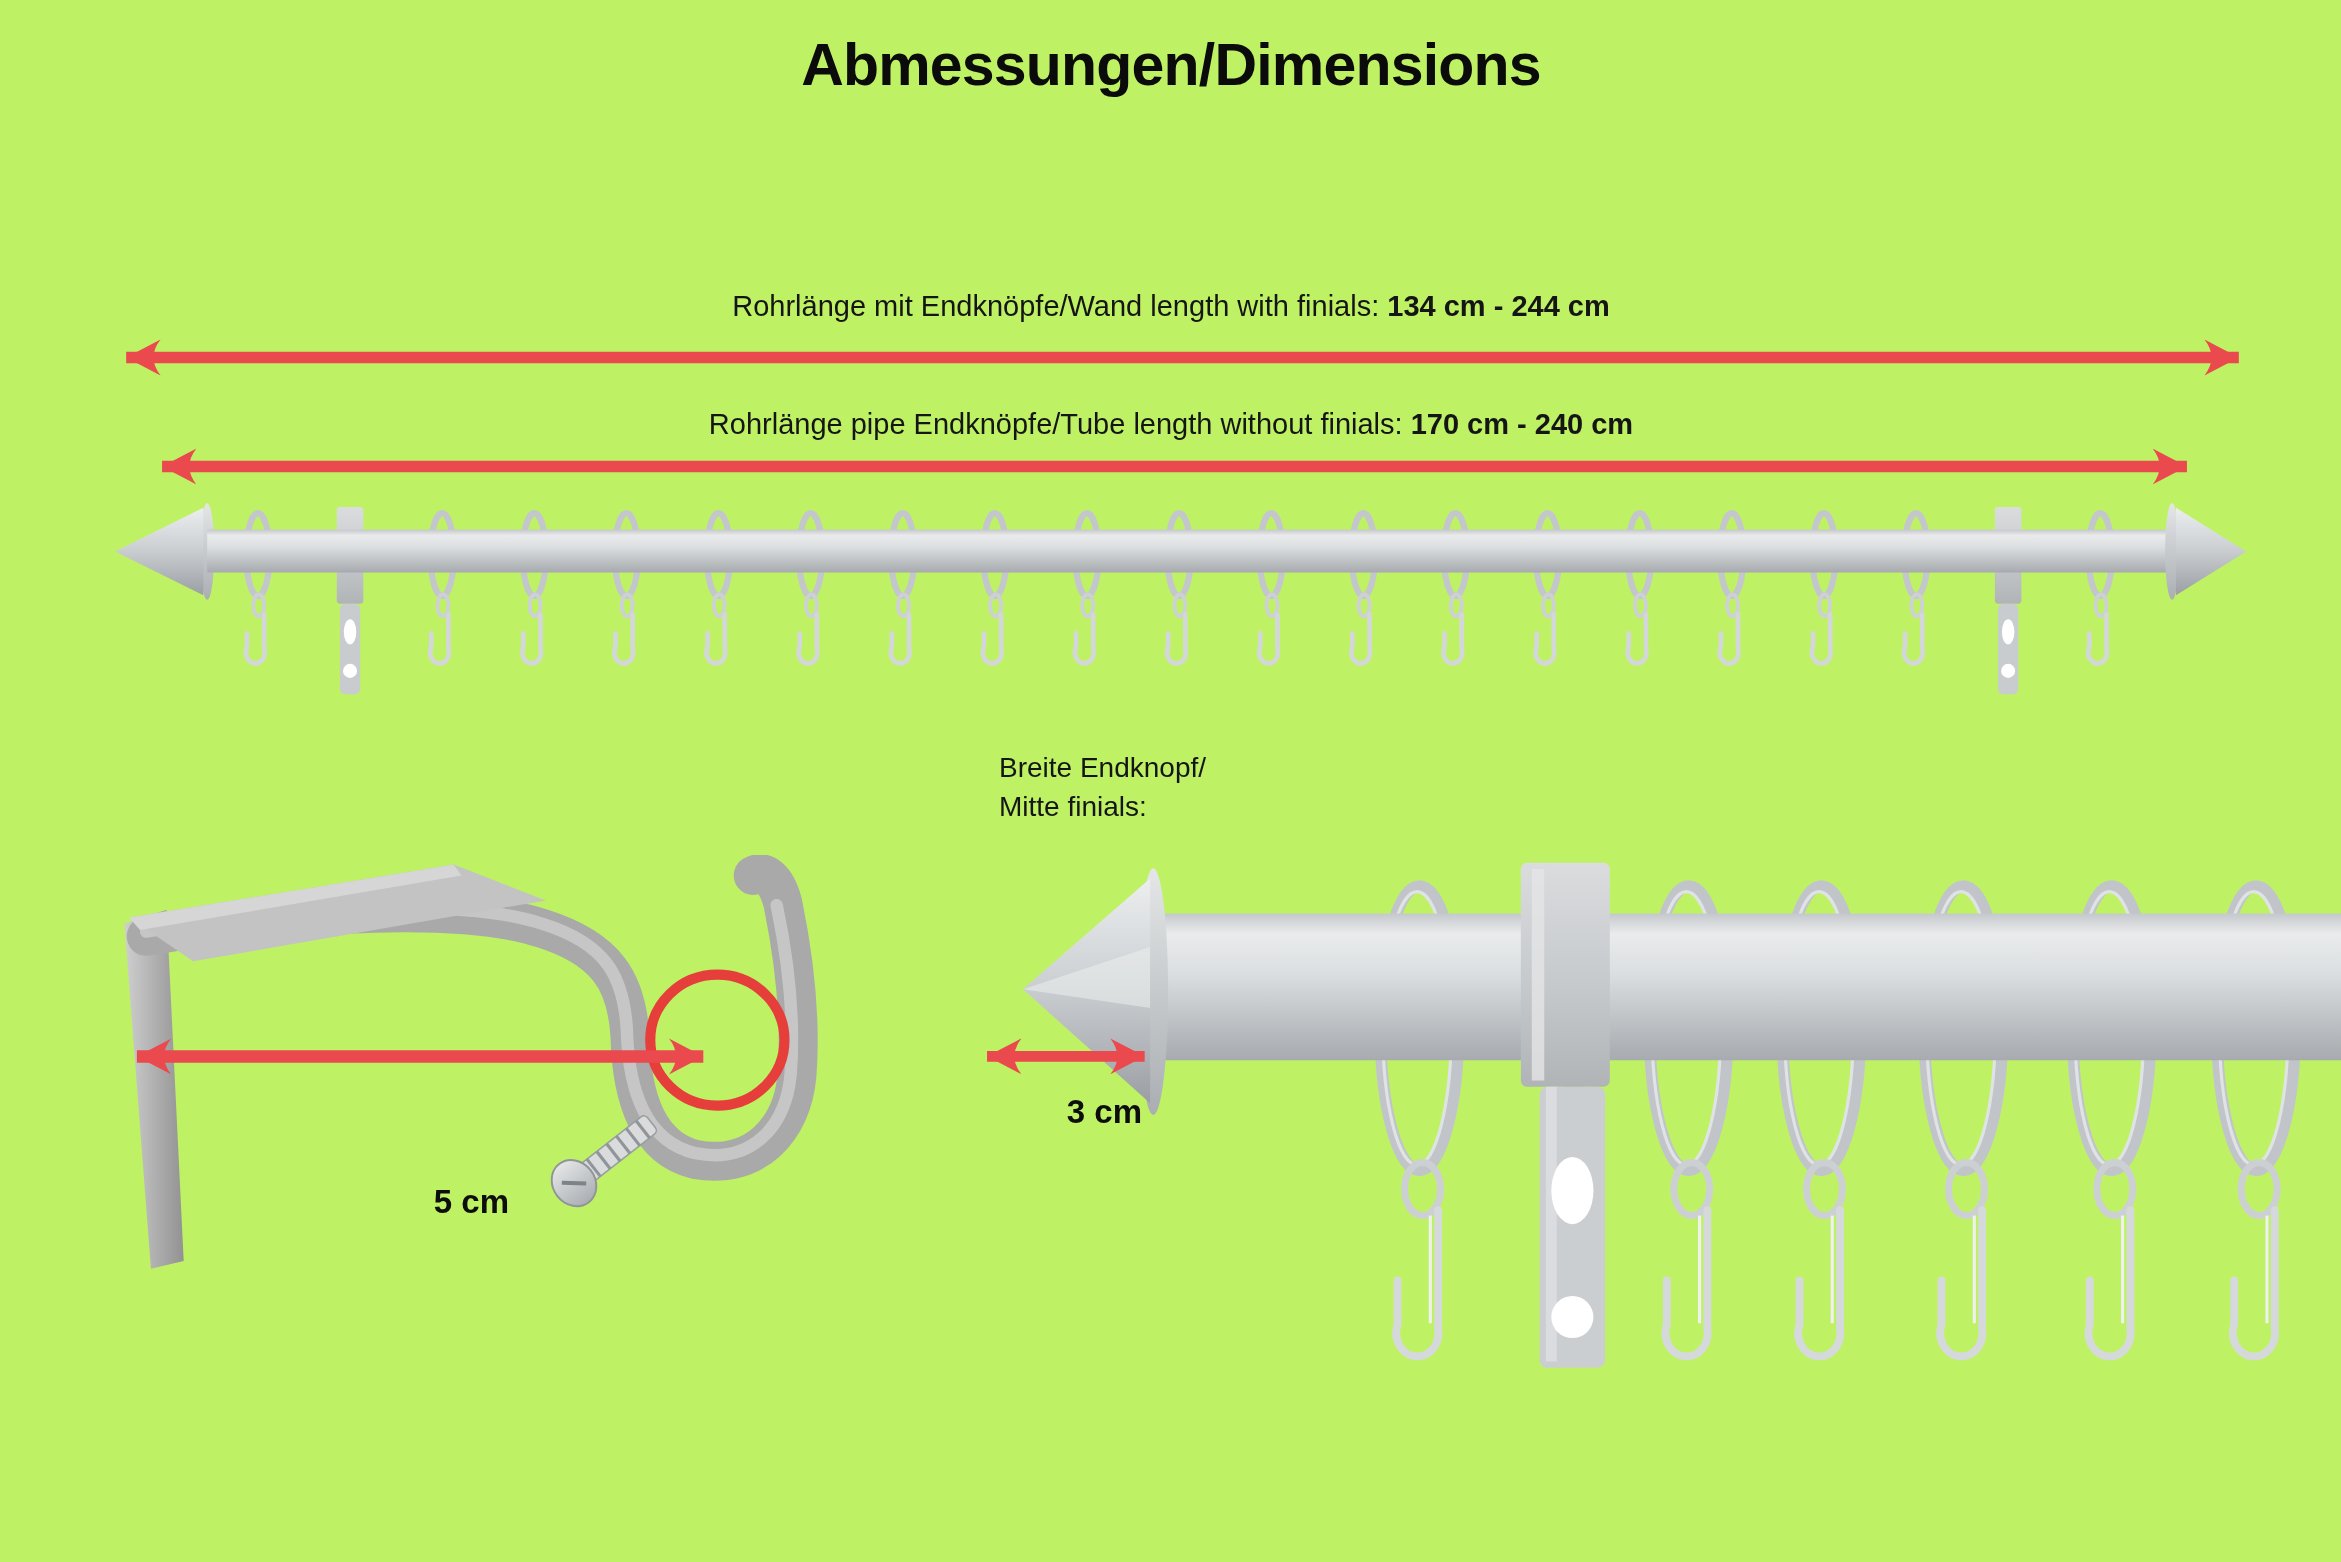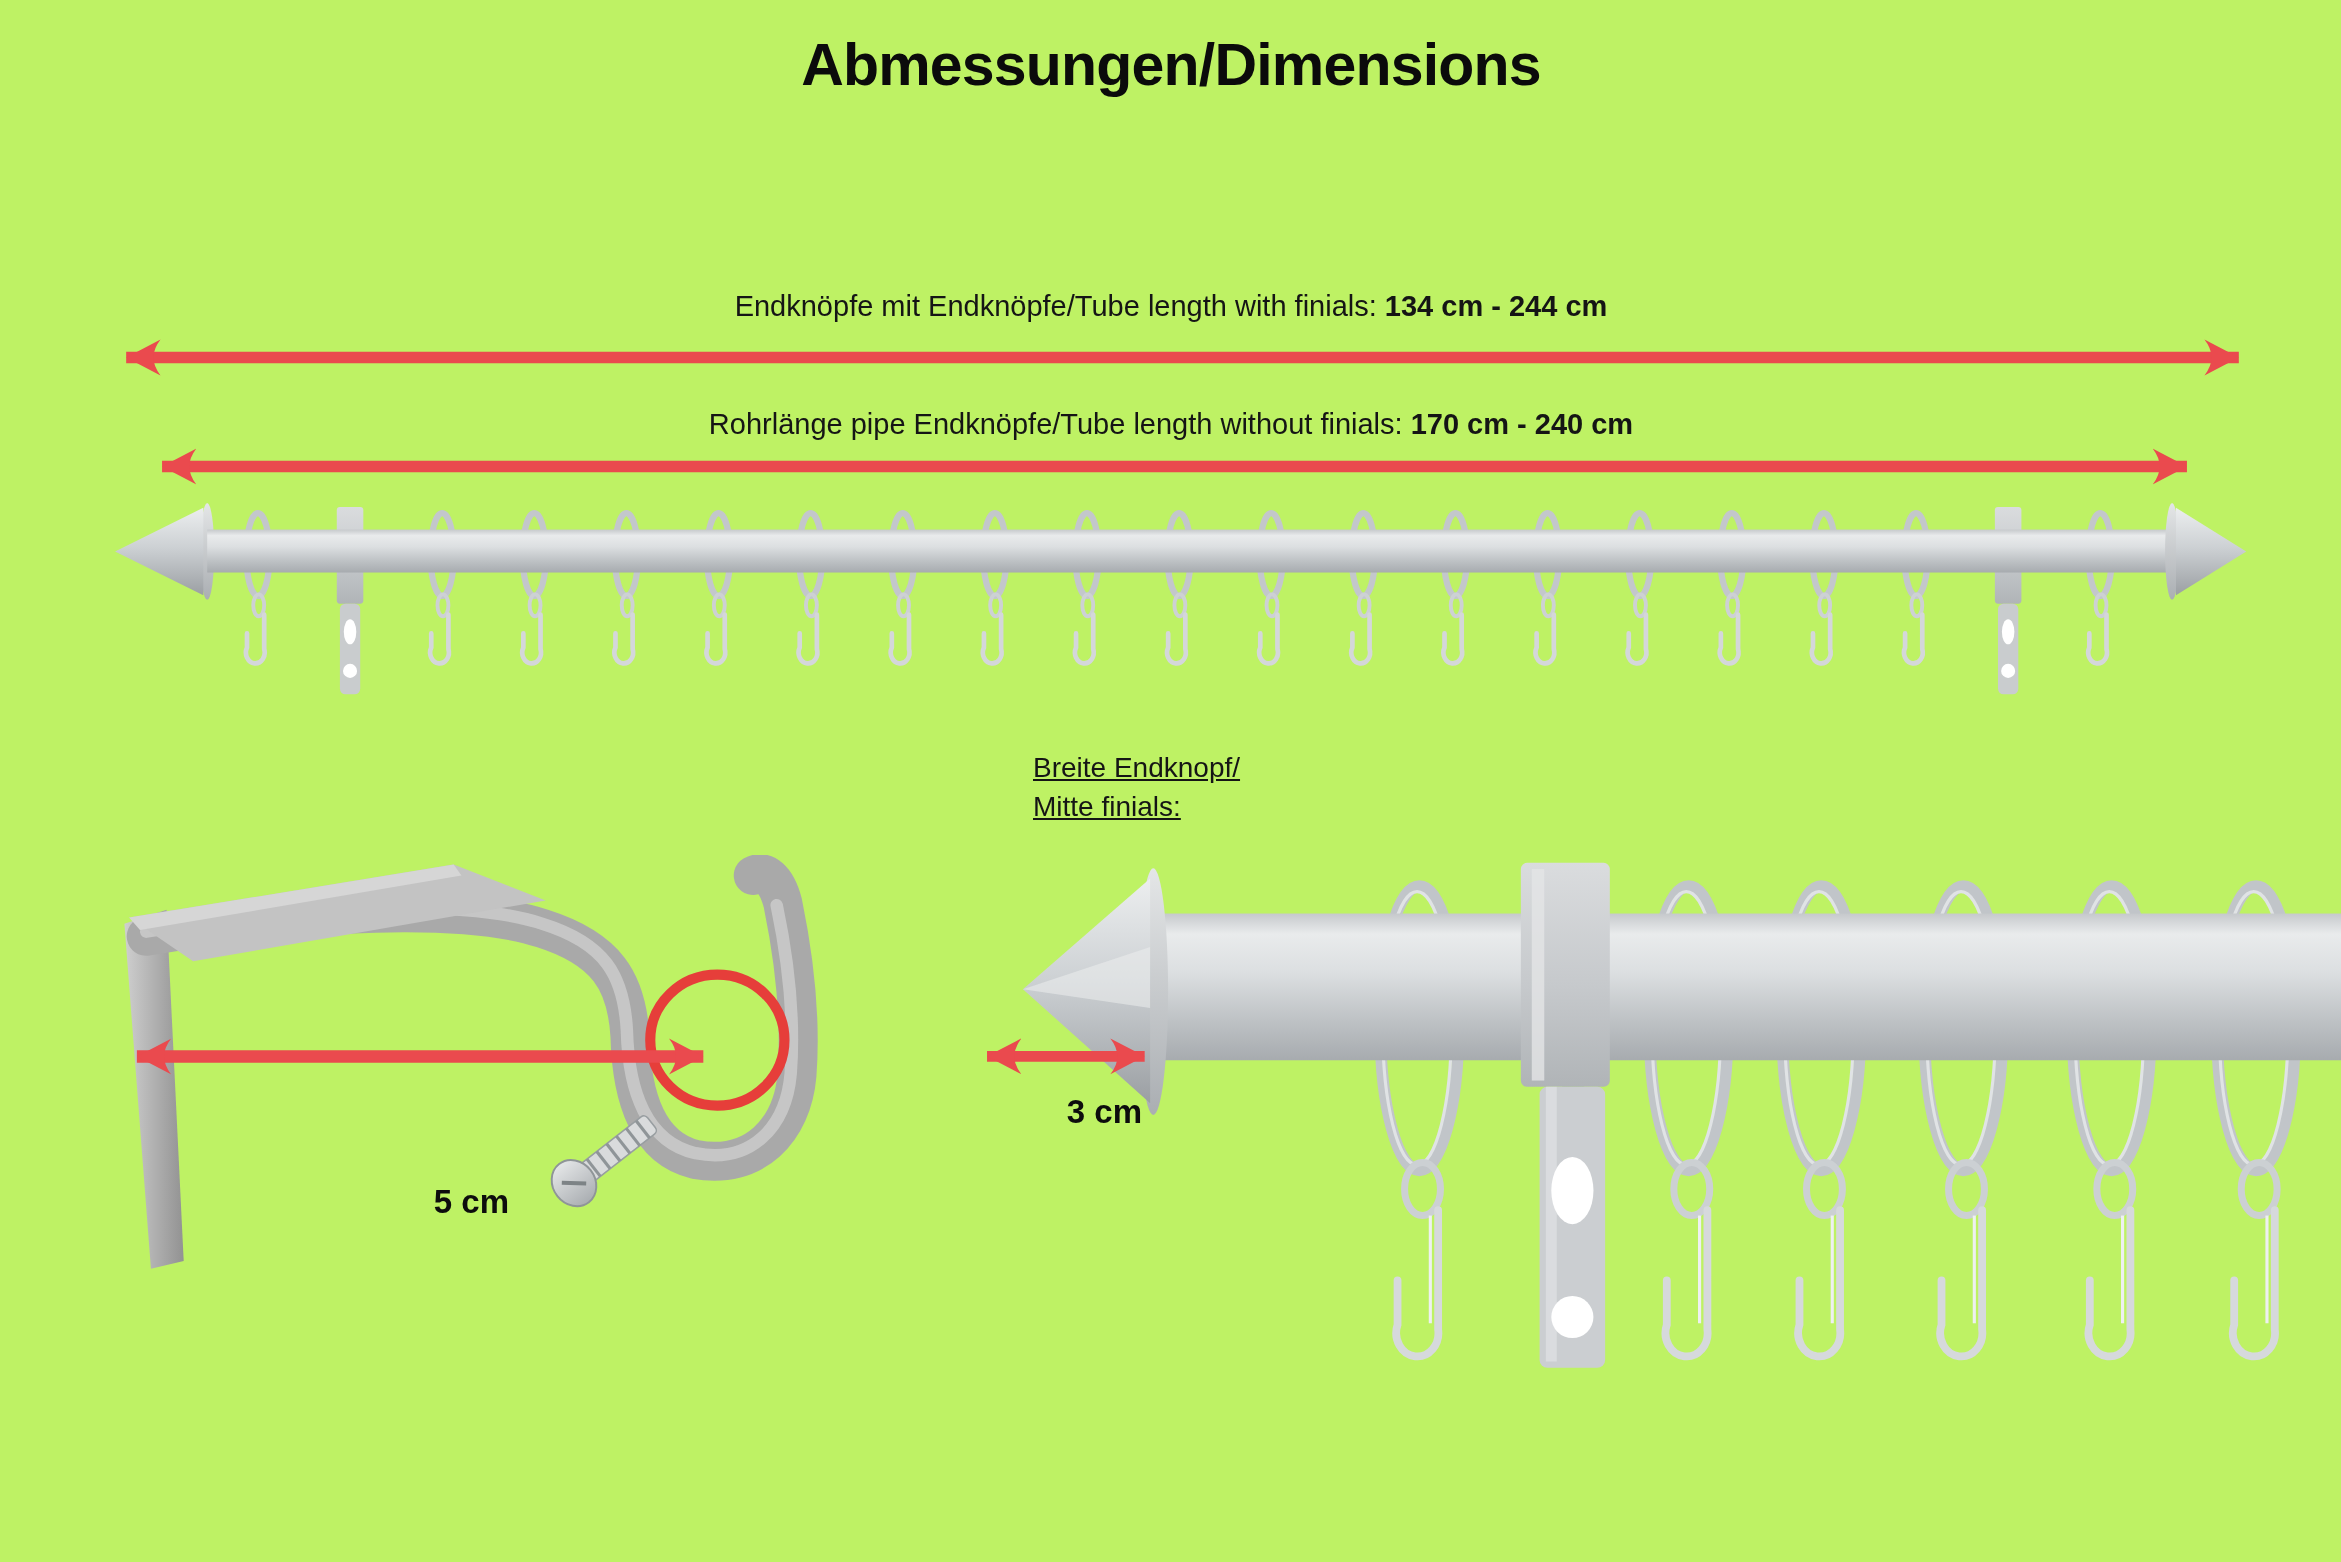--- a/index.html
+++ b/index.html
@@ -7,21 +7,21 @@
         font-family:"Liberation Sans",sans-serif;color:#111;}
   .title{position:absolute;top:31px;left:0;width:100%;text-align:center;
          font-size:59px;font-weight:bold;letter-spacing:-0.8px;color:#0b0b0b;}
   .dim-label{position:absolute;left:0;width:100%;text-align:center;font-size:29px;color:#151515;}
   .dim-label b{font-weight:bold;text-align:center;}
   #label-with{top:290px;}
   #label-without{top:408px;}
   .abs{position:absolute;}
   .sec-heading{position:absolute;font-size:28px;line-height:39px;color:#151515;}
   #heading-left{left:109px;top:748px;}
-  #heading-right{left:1033px;top:748px;text-decoration:underline;}
+  #heading-right{left:999px;top:748px;}
   .dim-value{position:absolute;font-size:33px;font-weight:bold;color:#0d0d0d;text-align:right;}
   #value-8cm{left:361px;top:1183px;width:148px;}
   #value-3cm{left:1001px;top:1093px;width:141px;}
 </style>
 </head>
 <body>
 
 <div class="page">
 
   <svg width="0" height="0" style="position:absolute" aria-hidden="true">
@@ -53,21 +53,21 @@
       <linearGradient id="gradWall" x1="0" y1="0" x2="1" y2="0">
         <stop offset="0%" stop-color="#cfcfcf"></stop>
         <stop offset="100%" stop-color="#929292"></stop>
       </linearGradient>
     </defs>
   </svg>
 
   <div class="title">Abmessungen/Dimensions</div>
 
   <div class="dim-label" id="label-with">
-    <span>Endknöpfe mit Endknöpfe/Tube length with finials: </span><b>134 cm - 244 cm</b>
+    <span>Rohrlänge mit Endknöpfe/Wand length with finials: </span><b>134 cm - 244 cm</b>
   </div>
   <svg class="abs" style="left:109px;top:334px" width="2147" height="47" viewBox="0 0 2750 60">
     <line class="accent-stroke" x1="22" y1="30" x2="2728" y2="30" stroke="#ea4a4e" stroke-width="15" marker-start="url(#ah)" marker-end="url(#ah)"></line>
   </svg>
 
   <div class="dim-label" id="label-without">
     <span>Rohrlänge pipe Endknöpfe/Tube length without finials: </span><b>170 cm - 240 cm</b>
   </div>
   <svg class="abs" style="left:148px;top:443px" width="2053" height="47" viewBox="0 0 2630 60">
     <line class="accent-stroke" x1="18" y1="30" x2="2612" y2="30" stroke="#ea4a4e" stroke-width="15" marker-start="url(#ah)" marker-end="url(#ah)"></line>

